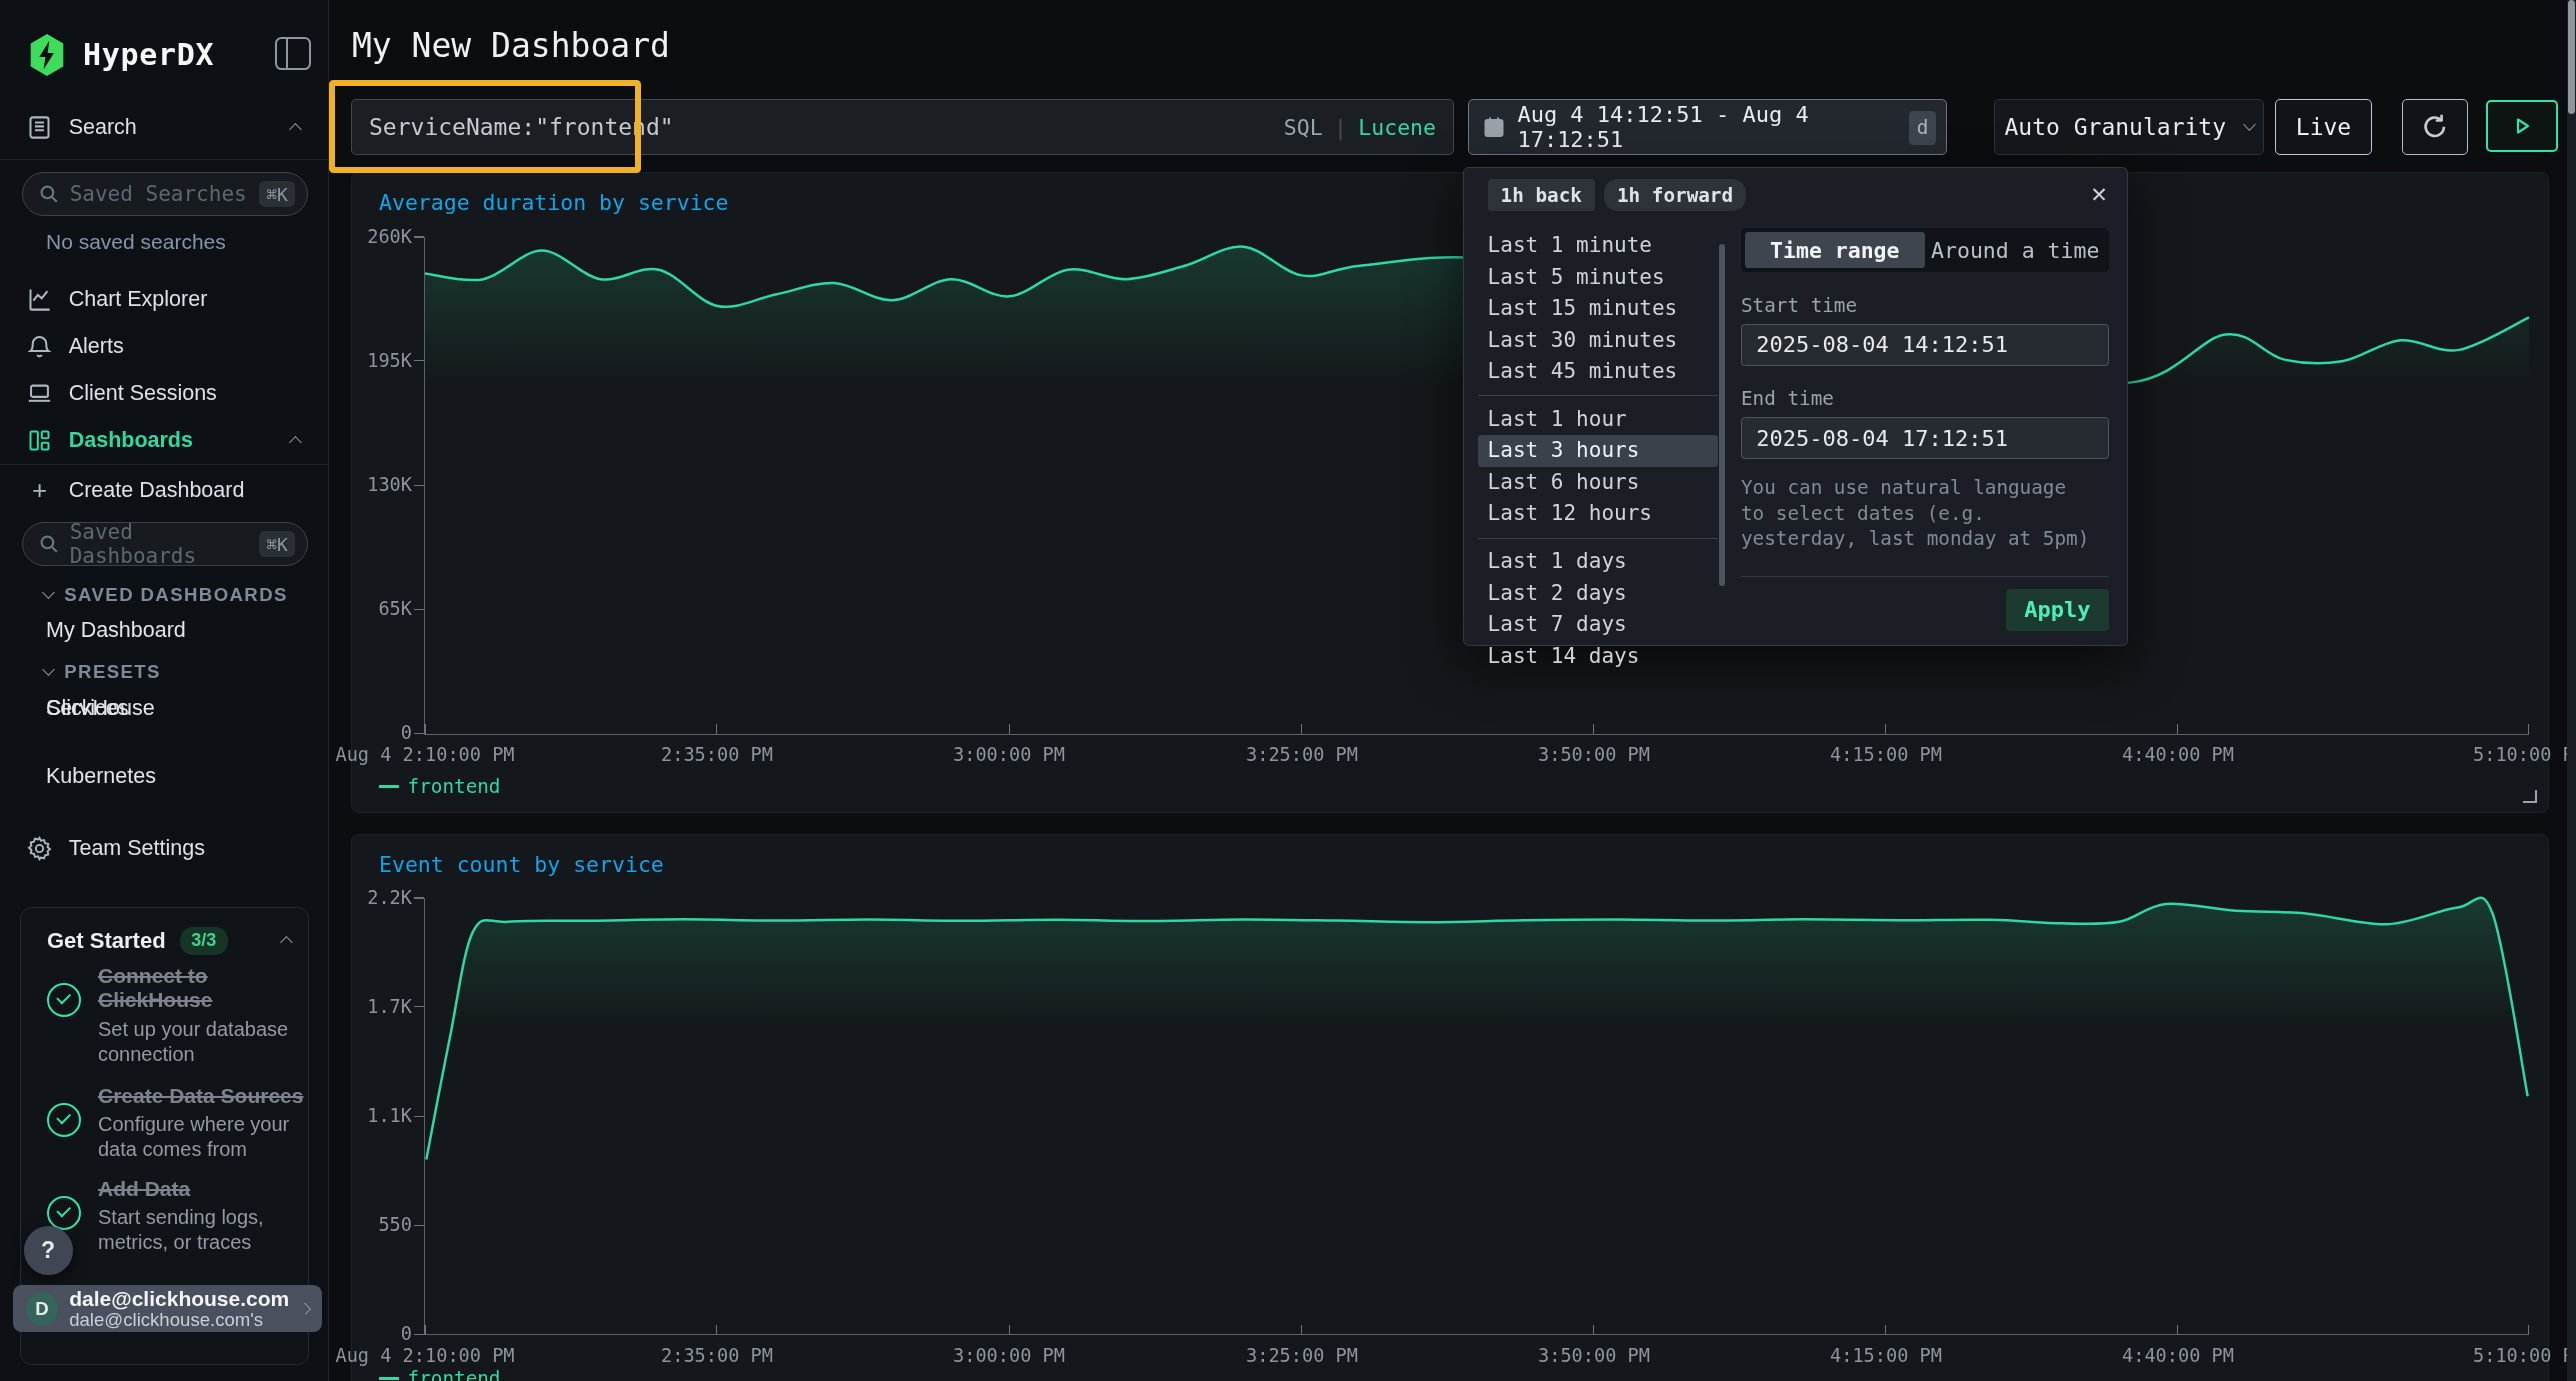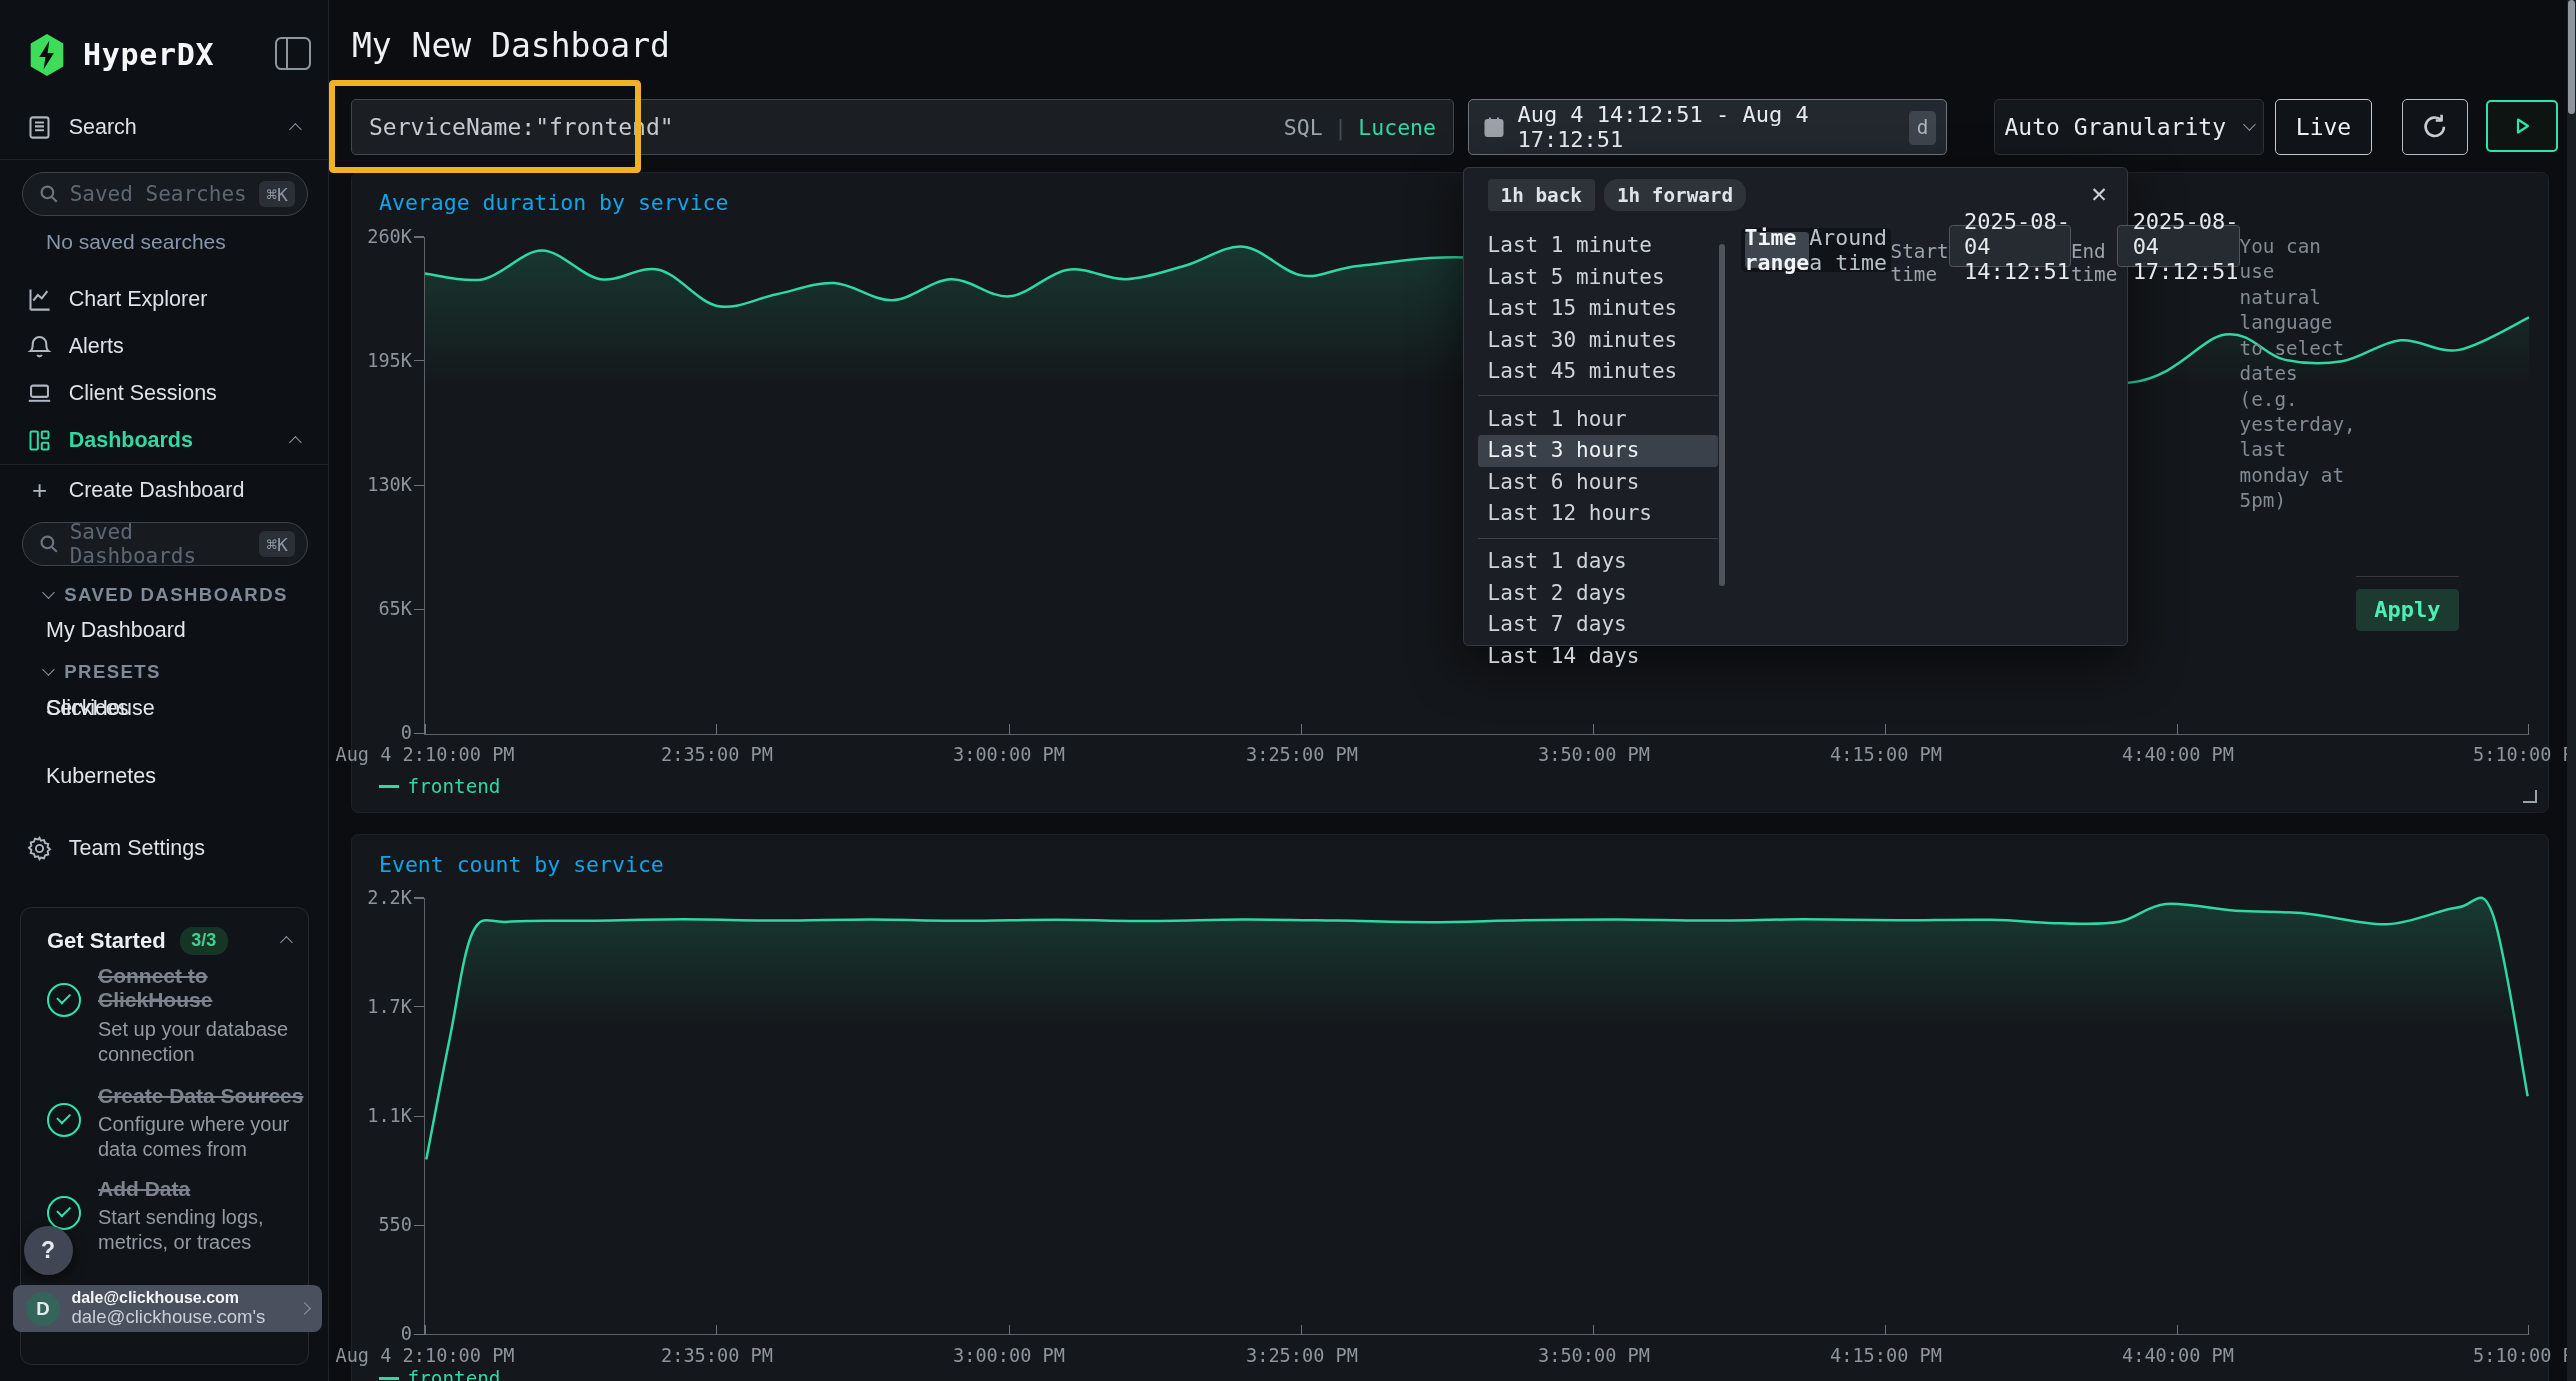--- a/index.html
+++ b/index.html
@@ -40,21 +40,21 @@
   .gs-badge{background:#163527;color:#43cf8e;font-size:18px;font-weight:bold;border-radius:13px;padding:3.6px 11.4px;}
   .gs-item{position:absolute;left:26px;display:flex;gap:17px;}
   .gs-check{flex:0 0 auto;width:34px;height:34px;border:2.9px solid #2ee6a7;border-radius:50%;box-sizing:border-box;position:relative;margin-top:18.6px;}
   .gs-check:after{content:"";position:absolute;left:7.9px;top:8.6px;width:11.4px;height:5.7px;border-left:2.9px solid #2ee6a7;border-bottom:2.9px solid #2ee6a7;transform:rotate(-45deg);}
   .gs-texts{width:208px;}
   .gs-item-title{font-size:21px;font-weight:bold;color:#7d838c;text-decoration:line-through;line-height:1.15;}
   .gs-item-desc{font-size:20px;color:#949aa2;line-height:1.25;margin-top:4.3px;}
   .help-bubble{position:absolute;left:23.6px;top:1226px;width:49px;height:49px;border-radius:50%;background:#40465३;background:#404653;display:flex;align-items:center;justify-content:center;font-size:23px;font-weight:bold;color:#e6eaee;box-shadow:0 4.3px 13px rgba(0,0,0,.5);}
   .user-chip{position:absolute;left:13px;top:1285px;width:309px;height:47px;background:#4a505d;border-radius:8.6px;display:flex;align-items:center;padding:0 13px;box-sizing:border-box;gap:11.4px;}
   .avatar{width:34px;height:34px;border-radius:50%;background:#35655a;color:#e3ecea;display:flex;align-items:center;justify-content:center;font-size:18.6px;font-weight:bold;}
-  .user-name{font-size:16px;font-weight:bold;color:#f2f4f6;line-height:1.1;}
+  .user-name{font-size:21px;font-weight:bold;color:#f2f4f6;line-height:1.1;}
   .user-org{font-size:18.6px;color:#c9cfd7;line-height:1.1;}
 
   
   .page-title{position:absolute;left:352px;top:26px;font-size:33px;font-weight:500;color:#eef1f3;}
   .query-input{position:absolute;left:351px;top:99px;width:1103px;height:56px;background:#1b1f24;border:1.4px solid #42484f;border-radius:5px;box-sizing:border-box;display:flex;align-items:center;padding:0 17px;}
   .query-text{font-size:23px;color:#c4cad0;flex:1;}
   .lang-toggle{font-size:21.5px;color:#9aa3ab;display:flex;gap:11.4px;align-items:center;}
   .lang-sep{color:#454c54;}
   .highlight-box{position:absolute;left:329px;top:80px;width:312px;height:93px;border:6.4px solid #f0b125;border-radius:4.3px;box-sizing:border-box;z-index:30;pointer-events:none;}
   .ctl{position:absolute;top:99px;height:56px;box-sizing:border-box;border-radius:5px;display:flex;align-items:center;justify-content:center;}
@@ -83,21 +83,21 @@
   
   .popover{position:absolute;left:1463px;top:167px;width:665px;height:479px;background:#1b1f25;border:0.7px solid #343a41;border-radius:5.7px;box-sizing:border-box;z-index:40;box-shadow:0 17px 50px rgba(0,0,0,.6);}
   .pop-head{position:absolute;left:0;top:0;right:0;height:50px;}
   .shift-btn{position:absolute;top:11.4px;height:31.5px;background:#2d3339;border-radius:3.6px;color:#dfe3e7;font-size:19.3px;font-weight:bold;display:flex;align-items:center;padding:0 13px;}
   .close-x{position:absolute;right:20px;top:10px;font-size:26px;color:#ccd1d6;}
   .qr-list{position:absolute;left:13.6px;top:62px;width:240px;}
   .qr-item{height:31.5px;line-height:31.5px;padding-left:10px;font-size:21px;color:#ced4d9;border-radius:3.6px;white-space:nowrap;font-family:"DejaVu Sans Mono","Liberation Mono",monospace;}
   .qr-item.selected{background:#3a414b;color:#eef1f4;}
   .qr-divider{height:0.7px;background:#3c4249;margin:7.9px 0;}
   .pop-scrollbar{position:absolute;left:255px;top:76px;width:5.7px;height:342px;background:#4d545c;border-radius:2.9px;}
-  .pop-form{position:absolute;left:277px;top:50px;right:18px;bottom:0;display:flex;flex-direction:row;}
+  .pop-form{position:absolute;left:277px;top:50px;right:18px;bottom:0;display:flex;flex-direction:column;}
   .seg{height:44px;background:#101318;border-radius:5px;display:flex;padding:3.6px;box-sizing:border-box;margin-top:10px;}
   .seg-item{flex:1;display:flex;align-items:center;justify-content:center;font-size:21.5px;color:#b9c0c7;border-radius:3.6px;font-family:"DejaVu Sans Mono","Liberation Mono",monospace;}
   .seg-item.active{background:#3e454e;color:#f2f4f6;font-weight:bold;}
   .fld-label{margin-top:21.5px;font-size:19.3px;color:#9aa2aa;font-family:"DejaVu Sans Mono","Liberation Mono",monospace;}
   .fld-input{margin-top:7.2px;height:42px;background:#262b31;border:1.4px solid #4e555d;border-radius:3.6px;display:flex;align-items:center;padding-left:14.3px;font-size:22px;color:#e6e9ec;box-sizing:border-box;font-family:"DejaVu Sans Mono","Liberation Mono",monospace;}
   .helper{margin-top:15.7px;font-size:19.3px;color:#828b94;line-height:1.32;width:96%;font-family:"DejaVu Sans Mono","Liberation Mono",monospace;}
   .form-foot{margin-top:auto;border-top:1.4px solid #343a41;padding:11.4px 0 14.3px;display:flex;justify-content:flex-end;}
   .apply-btn{background:#1d3a30;color:#4df0b4;font-size:22px;font-weight:bold;border-radius:4.3px;padding:8.6px 18.6px;font-family:"DejaVu Sans Mono","Liberation Mono",monospace;}
 
   

